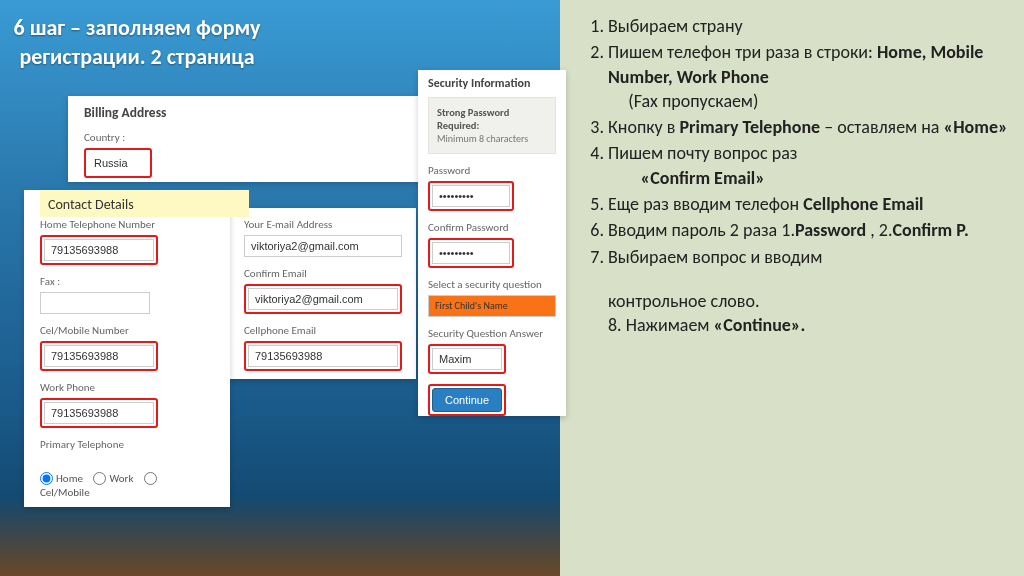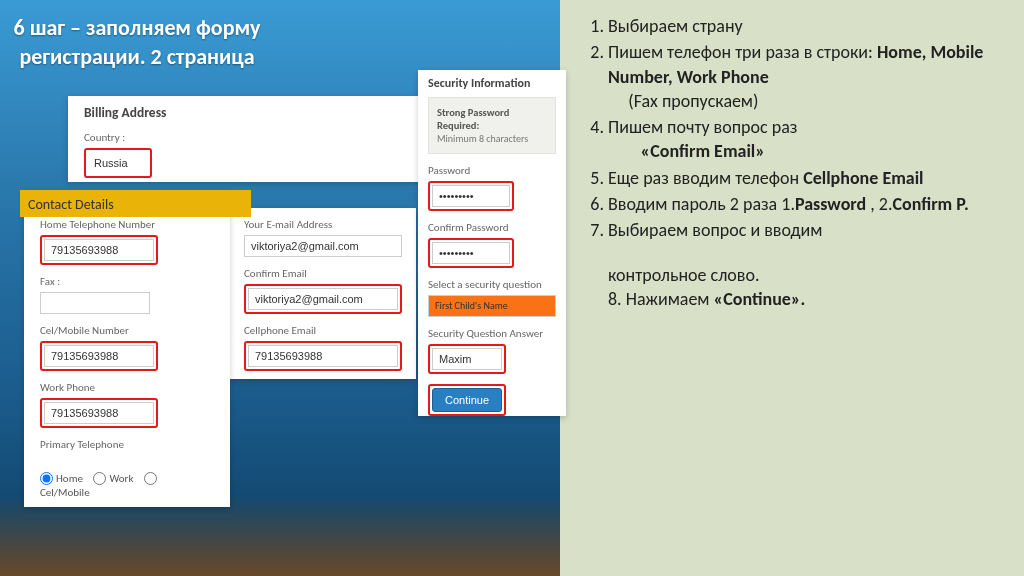--- a/index.html
+++ b/index.html
@@ -50,23 +50,23 @@
     margin-left: 44px;
   }
   .panel-contact {
     left: 24px; top: 190px;
     width: 206px;
     padding: 22px 16px 8px;
     z-index: 1;
   }
   .panel-contact-header {
     position: absolute;
-    left: 20px; top: 190px;
-    width: 231px;
-    background: #eab308;
+    left: 40px; top: 190px;
+    width: 209px;
+    background: #fef9c3;
     padding: 4px 8px 0 8px;
     z-index: 2;
   }
   .panel-email {
     left: 230px; top: 208px;
     width: 186px;
     padding: 8px 14px 8px;
   }
   .panel-security {
     left: 418px; top: 70px;
@@ -233,20 +233,21 @@
     <span class="red-box">
       <button class="btn-continue">Continue</button>
     </span>
   </div>
 </div>
 
 <div class="right-panel">
   <ol>
     <li><span class="num">1.</span><span>Выбираем  страну</span></li>
     <li><span class="num">2.</span><span>Пишем телефон три раза в строки: </span><b>Home, Mobile Number, Work Phone</b><br>&nbsp;&nbsp;&nbsp;&nbsp;&nbsp;<span>(Fax пропускаем)</span></li>
+    <li><span class="num">3.</span><span>Кнопку в </span><b>Primary Telephone</b><span> – оставляем на </span><b>«Home»</b></li>
     <li><span class="num">4.</span><span>Пишем  почту вопрос раз</span><br>&nbsp;&nbsp;&nbsp;&nbsp;&nbsp;&nbsp;&nbsp;&nbsp;<b>«Confirm Email»</b></li>
     <li><span class="num">5.</span><span>Еще раз вводим телефон </span><b>Cellphone Email</b></li>
     <li><span class="num">6.</span><span>Вводим пароль 2 раза 1.</span><b>Password</b><span> , 2.</span><b>Confirm P.</b></li>
     <li><span class="num">7.</span><span>Выбираем  вопрос и вводим</span></li>
   </ol>
   <div style="height:18px"></div>
   <div class="tail">контрольное слово.</div>
   <div class="tail"><span>8. Нажимаем  </span><b>«Continue».</b></div>
 </div>
 

